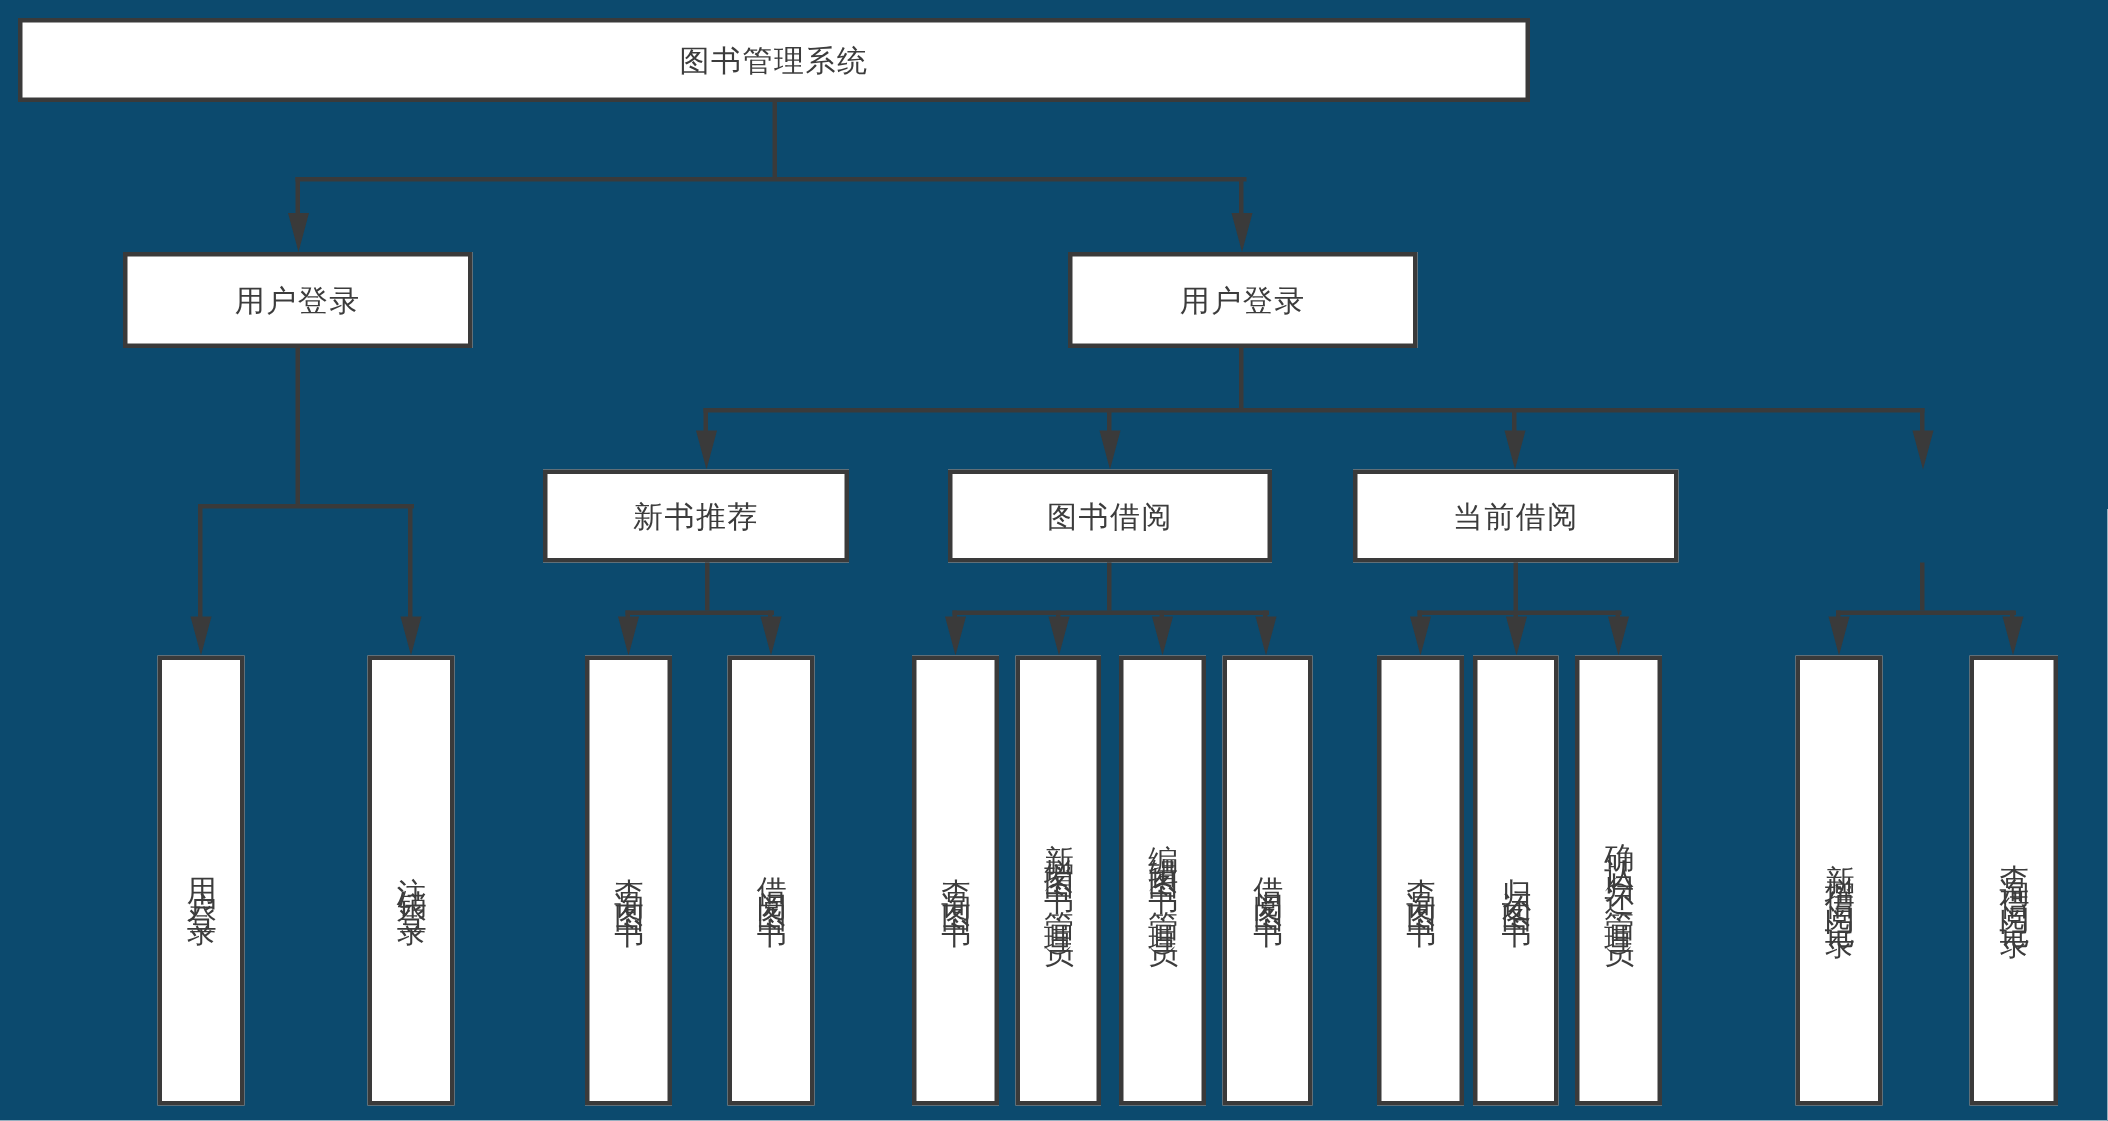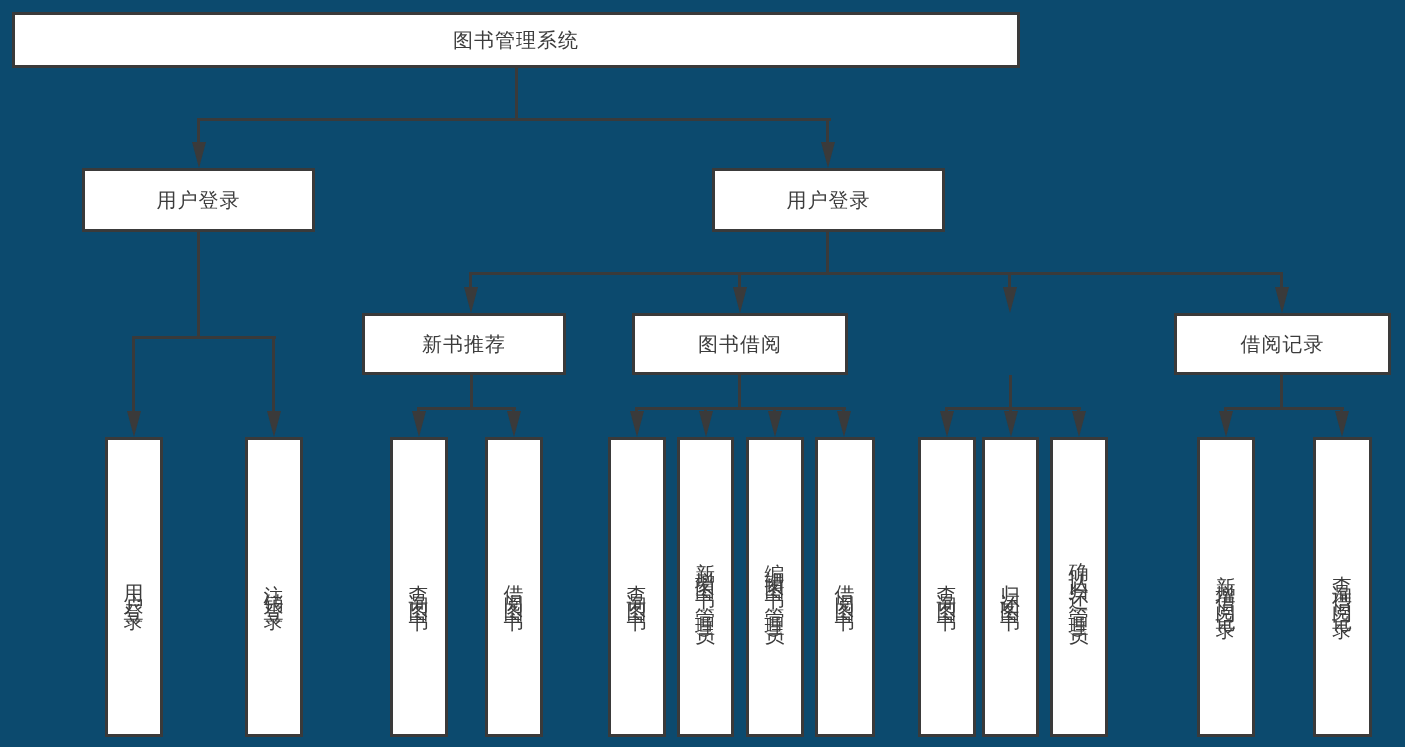--- a/index.html
+++ b/index.html
@@ -70,22 +70,22 @@
   <div class="arr" style="left:733px;  top:287px;"></div>
   <div class="arr" style="left:1003px; top:287px;"></div>
   <div class="arr" style="left:1275px; top:287px;"></div>
 
   <div class="box" style="left:362px; top:313px; width:204px; height:62px;">
     <span>新书推荐</span>
   </div>
   <div class="box" style="left:632px; top:313px; width:216px; height:62px;">
     <span>图书借阅</span>
   </div>
-  <div class="box" style="left:1174px; top:313px; width:217px; height:62px;">
-    <span>借阅记录</span>
+  <div class="box" style="left:902px; top:313px; width:217px; height:62px;">
+    <span>当前借阅</span>
   </div>
 
   <div class="v" style="left:470px; top:375px; height:32px;"></div>
   <div class="h" style="left:417px; top:407px; width:99px;"></div>
   <div class="v" style="left:417px; top:407px; height:8px;"></div>
   <div class="v" style="left:512px; top:407px; height:8px;"></div>
   <div class="arr" style="left:412px; top:411px;"></div>
   <div class="arr" style="left:507px; top:411px;"></div>
 
   <div class="v" style="left:738px; top:375px; height:32px;"></div>

